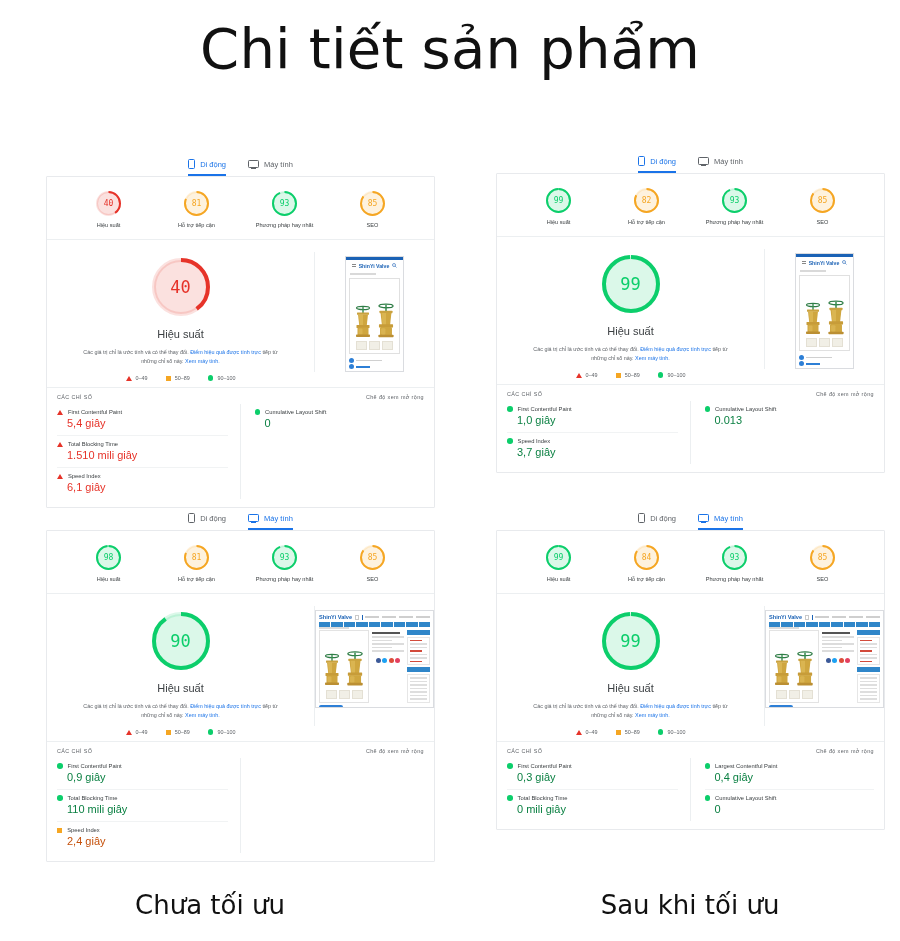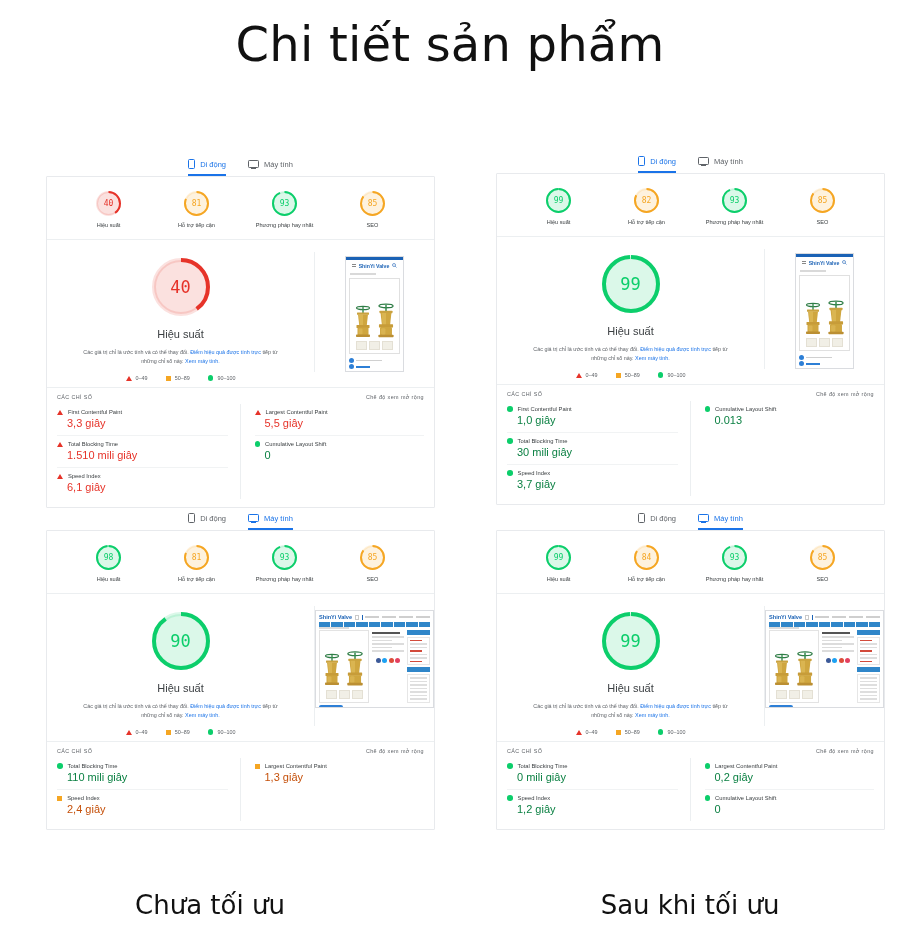--- a/index.html
+++ b/index.html
@@ -10,21 +10,21 @@
     color: #202124;
     overflow: hidden;
   }
   .page { position: relative; width: 900px; height: 941px; }
 
   
   .page-title {
     position: absolute;
     top: 16px; left: 0; width: 900px;
     text-align: center;
-    font-size: 48px;
+    font-size: 56px;
     font-weight: 400;
     letter-spacing: 0.2px;
     color: #111111;
     font-family: "DejaVu Sans", sans-serif;
   }
 
   
   .caption {
     position: absolute;
     font-size: 26px;
@@ -372,45 +372,38 @@
       <span>CÁC CHỈ SỐ</span>
       <span class="expand">Chế độ xem mở rộng</span>
     </div>
     <div class="metrics-grid">
       <div class="mcol left">
             <div class="metric">
       <div class="mrow">
                 <span class="sym-tri"></span>
         <span class="mlabel">First Contentful Paint</span>
       </div>
-      <div class="mvalue v-red">3,3 giây</div>
+      <div class="mvalue v-red">5,4 giây</div>
     </div>
             <div class="metric">
       <div class="mrow">
                 <span class="sym-tri"></span>
         <span class="mlabel">Total Blocking Time</span>
       </div>
       <div class="mvalue v-red">1.510 mili giây</div>
     </div>
             <div class="metric">
       <div class="mrow">
                 <span class="sym-tri"></span>
         <span class="mlabel">Speed Index</span>
       </div>
       <div class="mvalue v-red">6,1 giây</div>
     </div>
           </div>
       <div class="mcol right">
-            <div class="metric">
-      <div class="mrow">
-                <span class="sym-tri"></span>
-        <span class="mlabel">Largest Contentful Paint</span>
-      </div>
-      <div class="mvalue v-red">5,5 giây</div>
-    </div>
             <div class="metric">
       <div class="mrow">
                 <span class="sym-ci"></span>
         <span class="mlabel">Cumulative Layout Shift</span>
       </div>
       <div class="mvalue v-green">0</div>
     </div>
           </div>
     </div>
   </div>
@@ -572,27 +565,20 @@
       <span class="expand">Chế độ xem mở rộng</span>
     </div>
     <div class="metrics-grid">
       <div class="mcol left">
             <div class="metric">
       <div class="mrow">
                 <span class="sym-ci"></span>
         <span class="mlabel">First Contentful Paint</span>
       </div>
       <div class="mvalue v-green">1,0 giây</div>
-    </div>
-            <div class="metric">
-      <div class="mrow">
-                <span class="sym-ci"></span>
-        <span class="mlabel">Total Blocking Time</span>
-      </div>
-      <div class="mvalue v-green">30 mili giây</div>
     </div>
             <div class="metric">
       <div class="mrow">
                 <span class="sym-ci"></span>
         <span class="mlabel">Speed Index</span>
       </div>
       <div class="mvalue v-green">3,7 giây</div>
     </div>
           </div>
       <div class="mcol right">
@@ -805,40 +791,40 @@
 
     <div class="metrics-head">
       <span>CÁC CHỈ SỐ</span>
       <span class="expand">Chế độ xem mở rộng</span>
     </div>
     <div class="metrics-grid">
       <div class="mcol left">
             <div class="metric">
       <div class="mrow">
                 <span class="sym-ci"></span>
+        <span class="mlabel">First Contentful Paint</span>
+      </div>
+      <div class="mvalue v-green">0,9 giây</div>
+    </div>
+            <div class="metric">
+      <div class="mrow">
+                <span class="sym-ci"></span>
         <span class="mlabel">Total Blocking Time</span>
       </div>
       <div class="mvalue v-green">110 mili giây</div>
     </div>
             <div class="metric">
       <div class="mrow">
                 <span class="sym-sq"></span>
         <span class="mlabel">Speed Index</span>
       </div>
       <div class="mvalue v-amber">2,4 giây</div>
     </div>
           </div>
       <div class="mcol right">
-            <div class="metric">
-      <div class="mrow">
-                <span class="sym-sq"></span>
-        <span class="mlabel">Largest Contentful Paint</span>
-      </div>
-      <div class="mvalue v-amber">1,3 giây</div>
-    </div>
           </div>
     </div>
   </div>
     </div>
   <div class="report" id="report-br">
   <div class="tabs">
     <div class="tab ">
       <span>
             <svg width="7" height="10" viewBox="0 0 7 10">
               <rect x="0.5" y="0.5" width="6" height="9" rx="1" fill="none" stroke="#5f6368" stroke-width="1"></rect>
@@ -1034,39 +1020,39 @@
 
     <div class="metrics-head">
       <span>CÁC CHỈ SỐ</span>
       <span class="expand">Chế độ xem mở rộng</span>
     </div>
     <div class="metrics-grid">
       <div class="mcol left">
             <div class="metric">
       <div class="mrow">
                 <span class="sym-ci"></span>
+        <span class="mlabel">First Contentful Paint</span>
+      </div>
+      <div class="mvalue v-green">0,3 giây</div>
+    </div>
+            <div class="metric">
+      <div class="mrow">
+                <span class="sym-ci"></span>
         <span class="mlabel">Total Blocking Time</span>
       </div>
       <div class="mvalue v-green">0 mili giây</div>
-    </div>
-            <div class="metric">
-      <div class="mrow">
-                <span class="sym-ci"></span>
-        <span class="mlabel">Speed Index</span>
-      </div>
-      <div class="mvalue v-green">1,2 giây</div>
     </div>
           </div>
       <div class="mcol right">
             <div class="metric">
       <div class="mrow">
                 <span class="sym-ci"></span>
         <span class="mlabel">Largest Contentful Paint</span>
       </div>
-      <div class="mvalue v-green">0,2 giây</div>
+      <div class="mvalue v-green">0,4 giây</div>
     </div>
             <div class="metric">
       <div class="mrow">
                 <span class="sym-ci"></span>
         <span class="mlabel">Cumulative Layout Shift</span>
       </div>
       <div class="mvalue v-green">0</div>
     </div>
           </div>
     </div>

